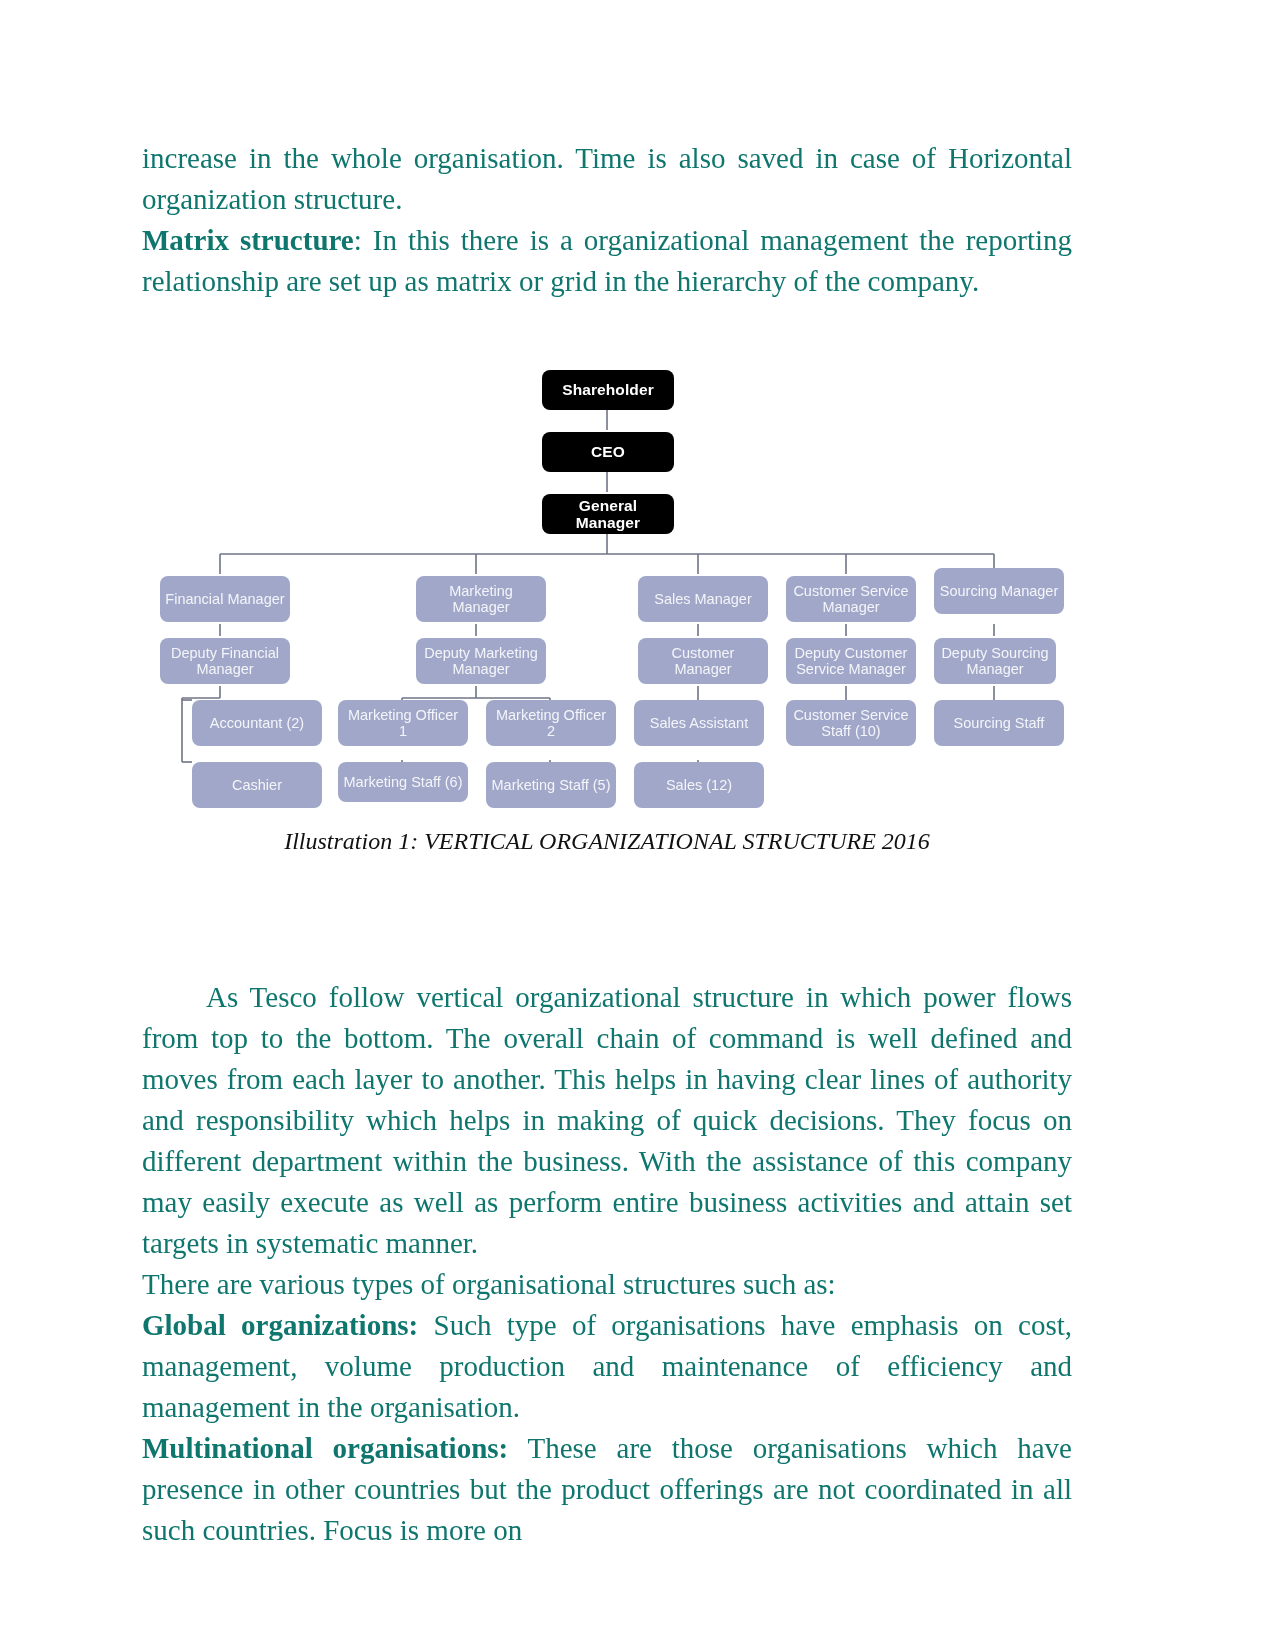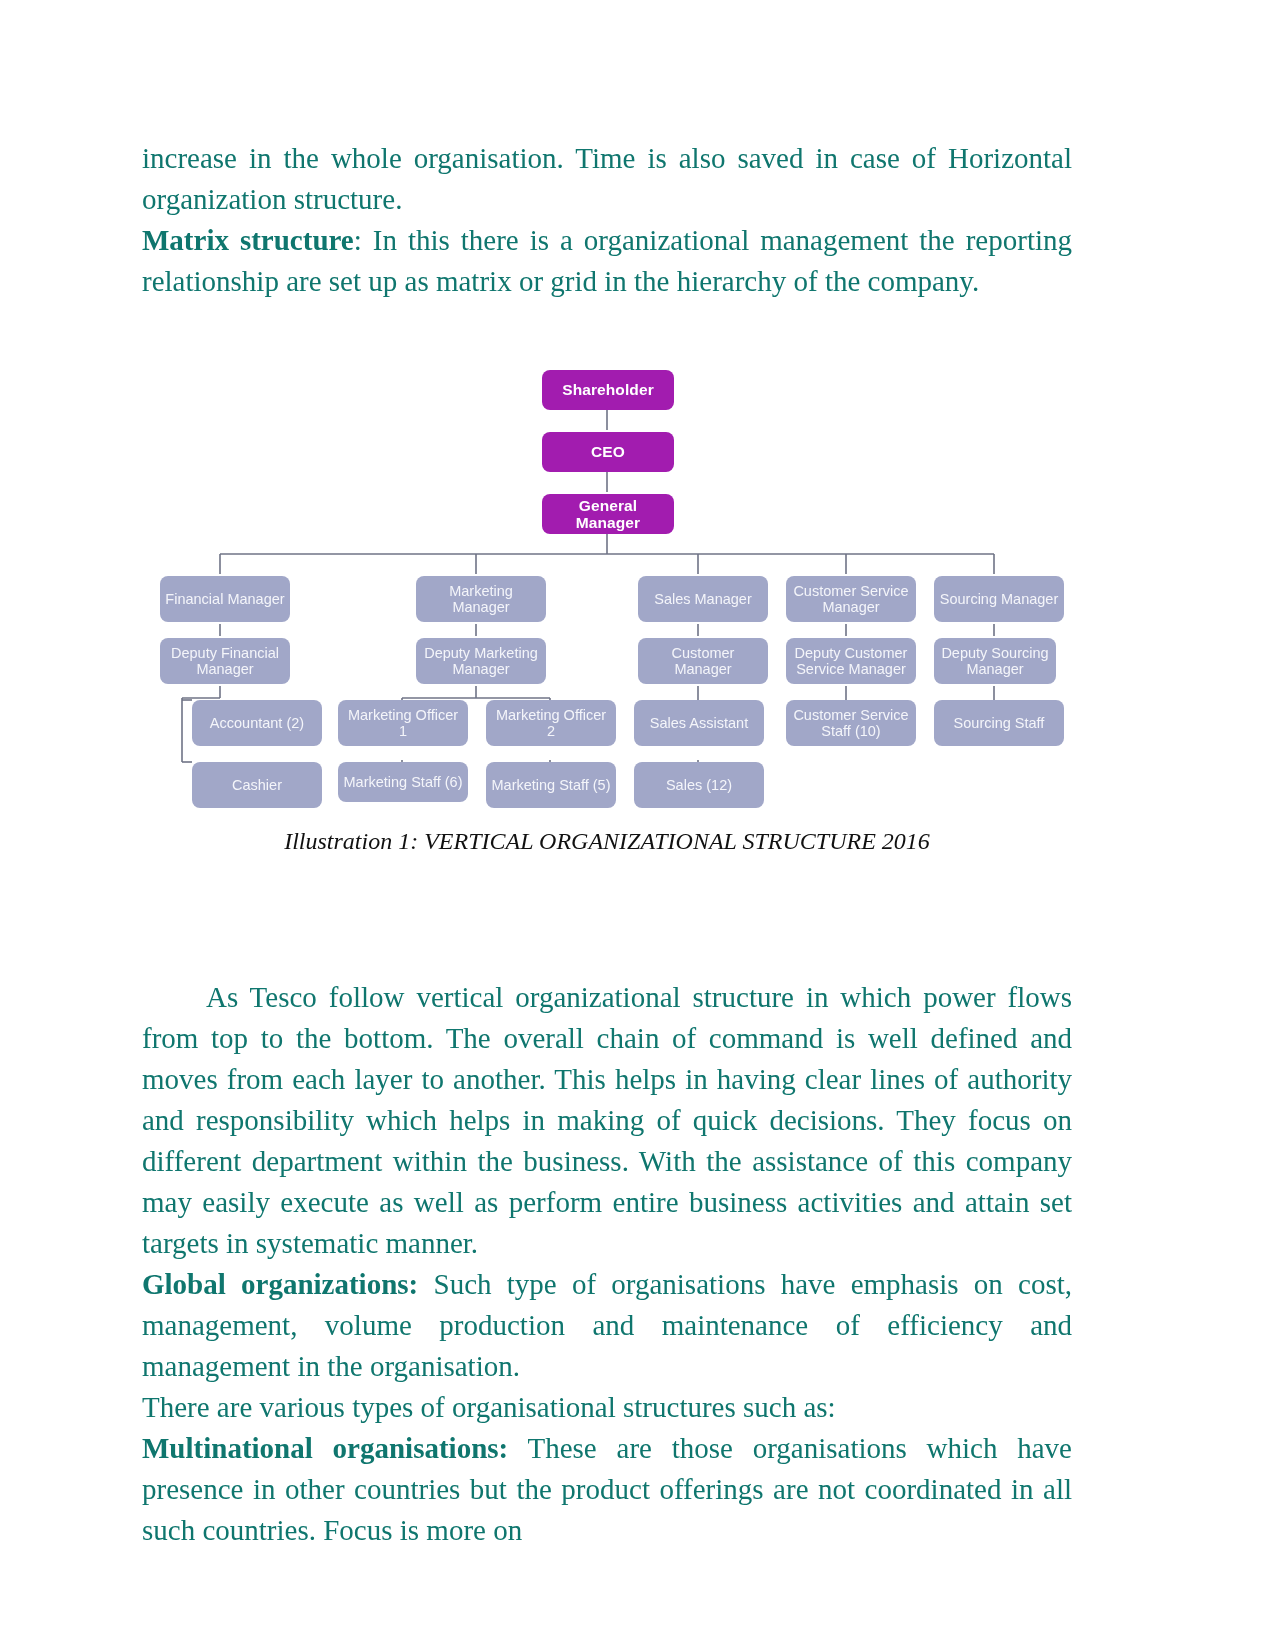--- a/index.html
+++ b/index.html
@@ -58,21 +58,21 @@
     display: flex;
     align-items: center;
     justify-content: center;
     text-align: center;
     font-family: "Liberation Sans", "DejaVu Sans", sans-serif;
     color: #ffffff;
     line-height: 1.12;
     padding: 2px 4px;
   }
   .node.dark {
-    background: #a21caf;
+    background: #000000;
     font-weight: bold;
     font-size: 15.5px;
     letter-spacing: .1px;
   }
   .node.light {
     background: #a1a7c8;
     font-size: 14.5px;
     color: #f4f5fa;
   }
 
@@ -152,21 +152,21 @@
     </svg>
 
     <div class="node dark" style="left:400px; top:18px;  width:132px; height:40px;">Shareholder</div>
     <div class="node dark" style="left:400px; top:80px;  width:132px; height:40px;">CEO</div>
     <div class="node dark" style="left:400px; top:142px; width:132px; height:40px;">General Manager</div>
 
     <div class="node light" style="left:18px;  top:224px; width:130px; height:46px;">Financial Manager</div>
     <div class="node light" style="left:274px; top:224px; width:130px; height:46px;">Marketing Manager</div>
     <div class="node light" style="left:496px; top:224px; width:130px; height:46px;">Sales Manager</div>
     <div class="node light" style="left:644px; top:224px; width:130px; height:46px;">Customer Service Manager</div>
-    <div class="node light" style="left:792px; top:224px; width:130px; height:46px;">Sourcing Manager</div>
+    <div class="node light" style="left:792px; top:216px; width:130px; height:46px;">Sourcing Manager</div>
 
     <div class="node light" style="left:18px;  top:286px; width:130px; height:46px;">Deputy Financial Manager</div>
     <div class="node light" style="left:274px; top:286px; width:130px; height:46px;">Deputy Marketing Manager</div>
     <div class="node light" style="left:496px; top:286px; width:130px; height:46px;">Customer Manager</div>
     <div class="node light" style="left:644px; top:286px; width:130px; height:46px;">Deputy Customer Service Manager</div>
     <div class="node light" style="left:792px; top:286px; width:122px; height:46px;">Deputy Sourcing Manager</div>
 
     <div class="node light" style="left:50px;  top:348px; width:130px; height:46px;">Accountant (2)</div>
     <div class="node light" style="left:196px; top:348px; width:130px; height:46px;">Marketing Officer 1</div>
     <div class="node light" style="left:344px; top:348px; width:130px; height:46px;">Marketing Officer 2</div>
@@ -177,18 +177,18 @@
     <div class="node light" style="left:50px;  top:410px; width:130px; height:46px;">Cashier</div>
     <div class="node light" style="left:196px; top:410px; width:130px; height:40px;">Marketing Staff (6)</div>
     <div class="node light" style="left:344px; top:410px; width:130px; height:46px;">Marketing Staff (5)</div>
     <div class="node light" style="left:492px; top:410px; width:130px; height:46px;">Sales (12)</div>
   </div>
 
   <div class="caption"><span class="cap-num">Illustration 1:</span><span class="cap-title"> VERTICAL ORGANIZATIONAL STRUCTURE 2016</span></div>
 
   <div class="textcol" style="top:977px;">
     <p class="para lastline-left"><span class="indent"></span><span>As Tesco follow vertical organizational structure in which power flows from top to the bottom. The overall chain of command is well defined and moves from each layer to another. This helps in having clear lines of authority and responsibility which helps in making of quick decisions. They focus on different department within the business. With the assistance of this company may easily execute as well as perform entire business activities and attain set targets in systematic manner.</span></p>
+    <p class="para lastline-left">There are various types of organisational structures such as:</p>
     <p class="para lastline-left"><span class="b">Global organizations:</span><span> Such type of organisations have emphasis on cost, management, volume production and maintenance of efficiency and management in the  organisation.</span></p>
-    <p class="para lastline-left">There are various types of organisational structures such as:</p>
     <p class="para"><span class="b">Multinational organisations:</span><span> These are  those organisations which have presence in other countries but the product offerings are not coordinated in all such countries. Focus is more on</span></p>
   </div>
 
 </div>
 
 </body></html>

